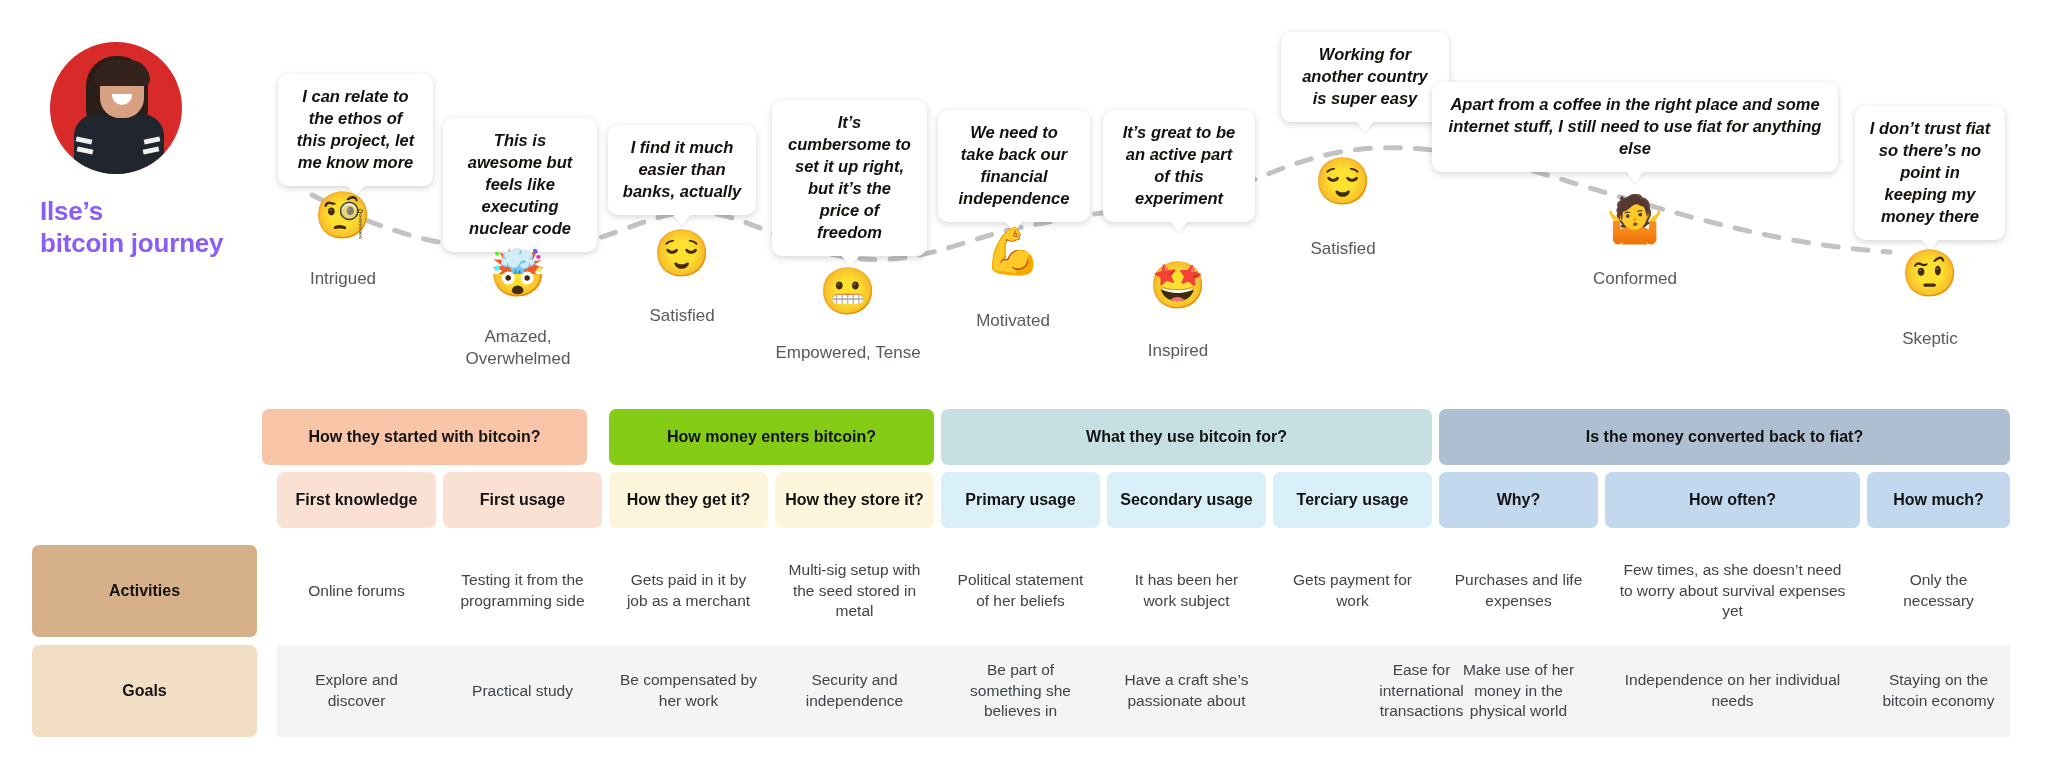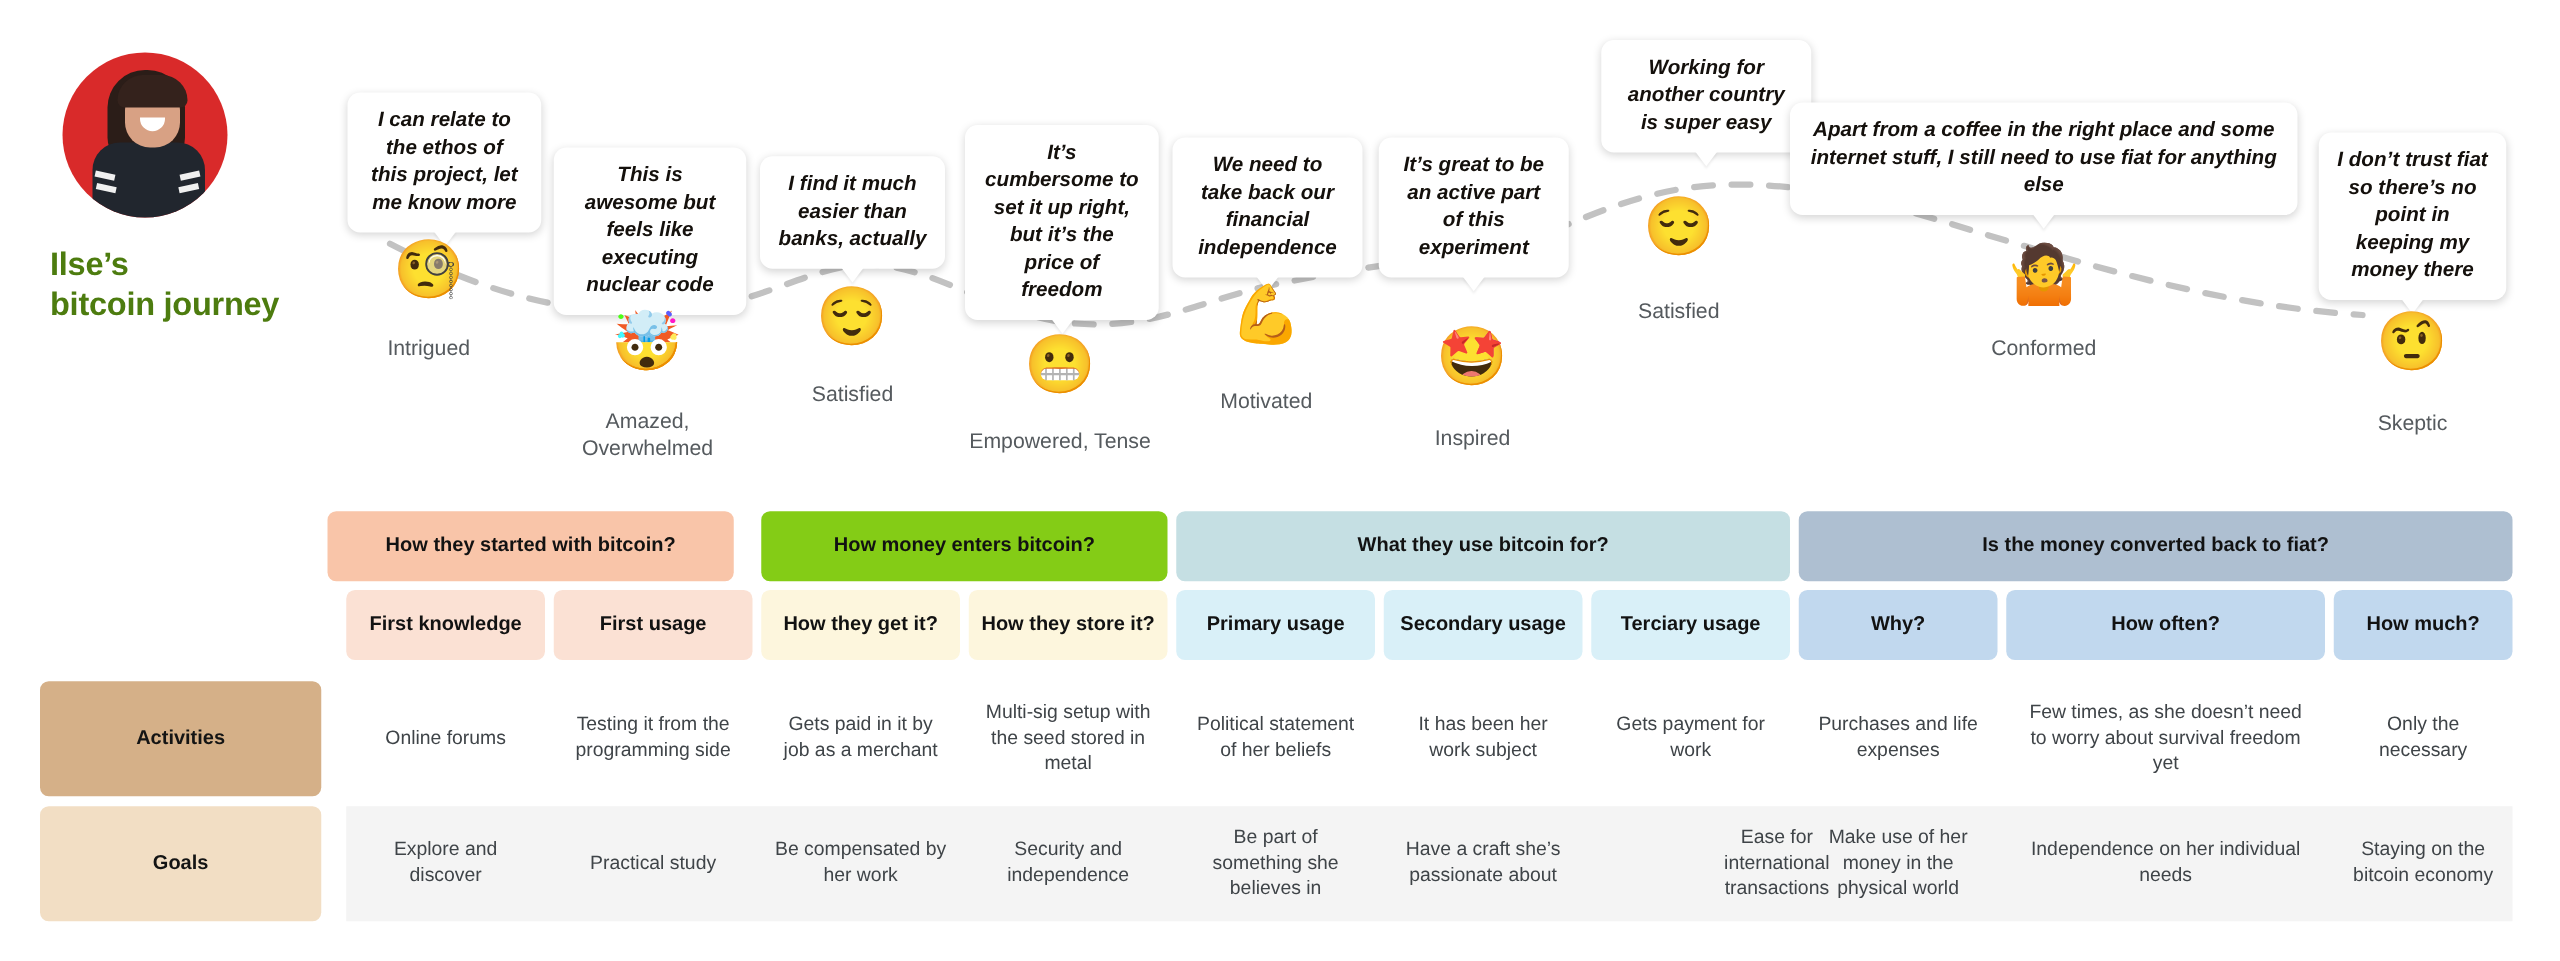--- a/index.html
+++ b/index.html
@@ -66,21 +66,21 @@
     transform: rotate(-12deg);
   }
   #avatar .stripe-r1 { right: 22px; top: 96px; }
   #avatar .stripe-r2 { right: 23px; top: 106px; }
 
   #persona-title {
     margin-top: 22px;
     font-size: 26px;
     font-weight: bold;
     line-height: 1.22;
-    color: #4d7c0f;
+    color: #8b5cf6;
     letter-spacing: -0.2px;
   }
 
   
   #journey { position: absolute; left: 0; top: 0; width: 2048px; height: 300px; }
   #journey-svg { position: absolute; left: 0; top: 0; }
 
   .bubble {
     position: absolute;
     background: #ffffff;
@@ -258,21 +258,21 @@
   <div class="band-label" id="act-label" style="top: 545px; width: 225px; height: 92px; background: rgb(213, 176, 136);">Activities</div>
   <div>
     <div class="band-cell" style="left:277px; top:545px; width:159px; height:92px;">Online forums</div>
     <div class="band-cell" style="left:443px; top:545px; width:159px; height:92px;">Testing it from the programming side</div>
     <div class="band-cell" style="left:609px; top:545px; width:159px; height:92px;">Gets paid in it by job as a merchant</div>
     <div class="band-cell" style="left:775px; top:545px; width:159px; height:92px;">Multi-sig setup with the seed stored in metal</div>
     <div class="band-cell" style="left:941px; top:545px; width:159px; height:92px;">Political statement of her beliefs</div>
     <div class="band-cell" style="left:1107px; top:545px; width:159px; height:92px;">It has been her work subject</div>
     <div class="band-cell" style="left:1273px; top:545px; width:159px; height:92px;">Gets payment for work</div>
     <div class="band-cell" style="left:1439px; top:545px; width:159px; height:92px;">Purchases and life expenses</div>
-    <div class="band-cell" style="left:1605px; top:545px; width:255px; height:92px;">Few times, as she doesn’t need to worry about survival freedom yet</div>
+    <div class="band-cell" style="left:1605px; top:545px; width:255px; height:92px;">Few times, as she doesn’t need to worry about survival expenses yet</div>
     <div class="band-cell" style="left:1867px; top:545px; width:143px; height:92px;">Only the necessary</div>
   </div>
 
   <div class="band-bg" id="goal-bg" style="left: 277px; top: 645px; width: 1733px; height: 92px; background: rgb(244, 244, 244);"></div>
   <div class="band-label" id="goal-label" style="top: 645px; width: 225px; height: 92px; background: rgb(242, 222, 196);">Goals</div>
   <div>
     <div class="band-cell" style="left:277px; top:645px; width:159px; height:92px;">Explore and discover</div>
     <div class="band-cell" style="left:443px; top:645px; width:159px; height:92px;">Practical study</div>
     <div class="band-cell" style="left:609px; top:645px; width:159px; height:92px;">Be compensated by her work</div>
     <div class="band-cell" style="left:775px; top:645px; width:159px; height:92px;">Security and independence</div>

